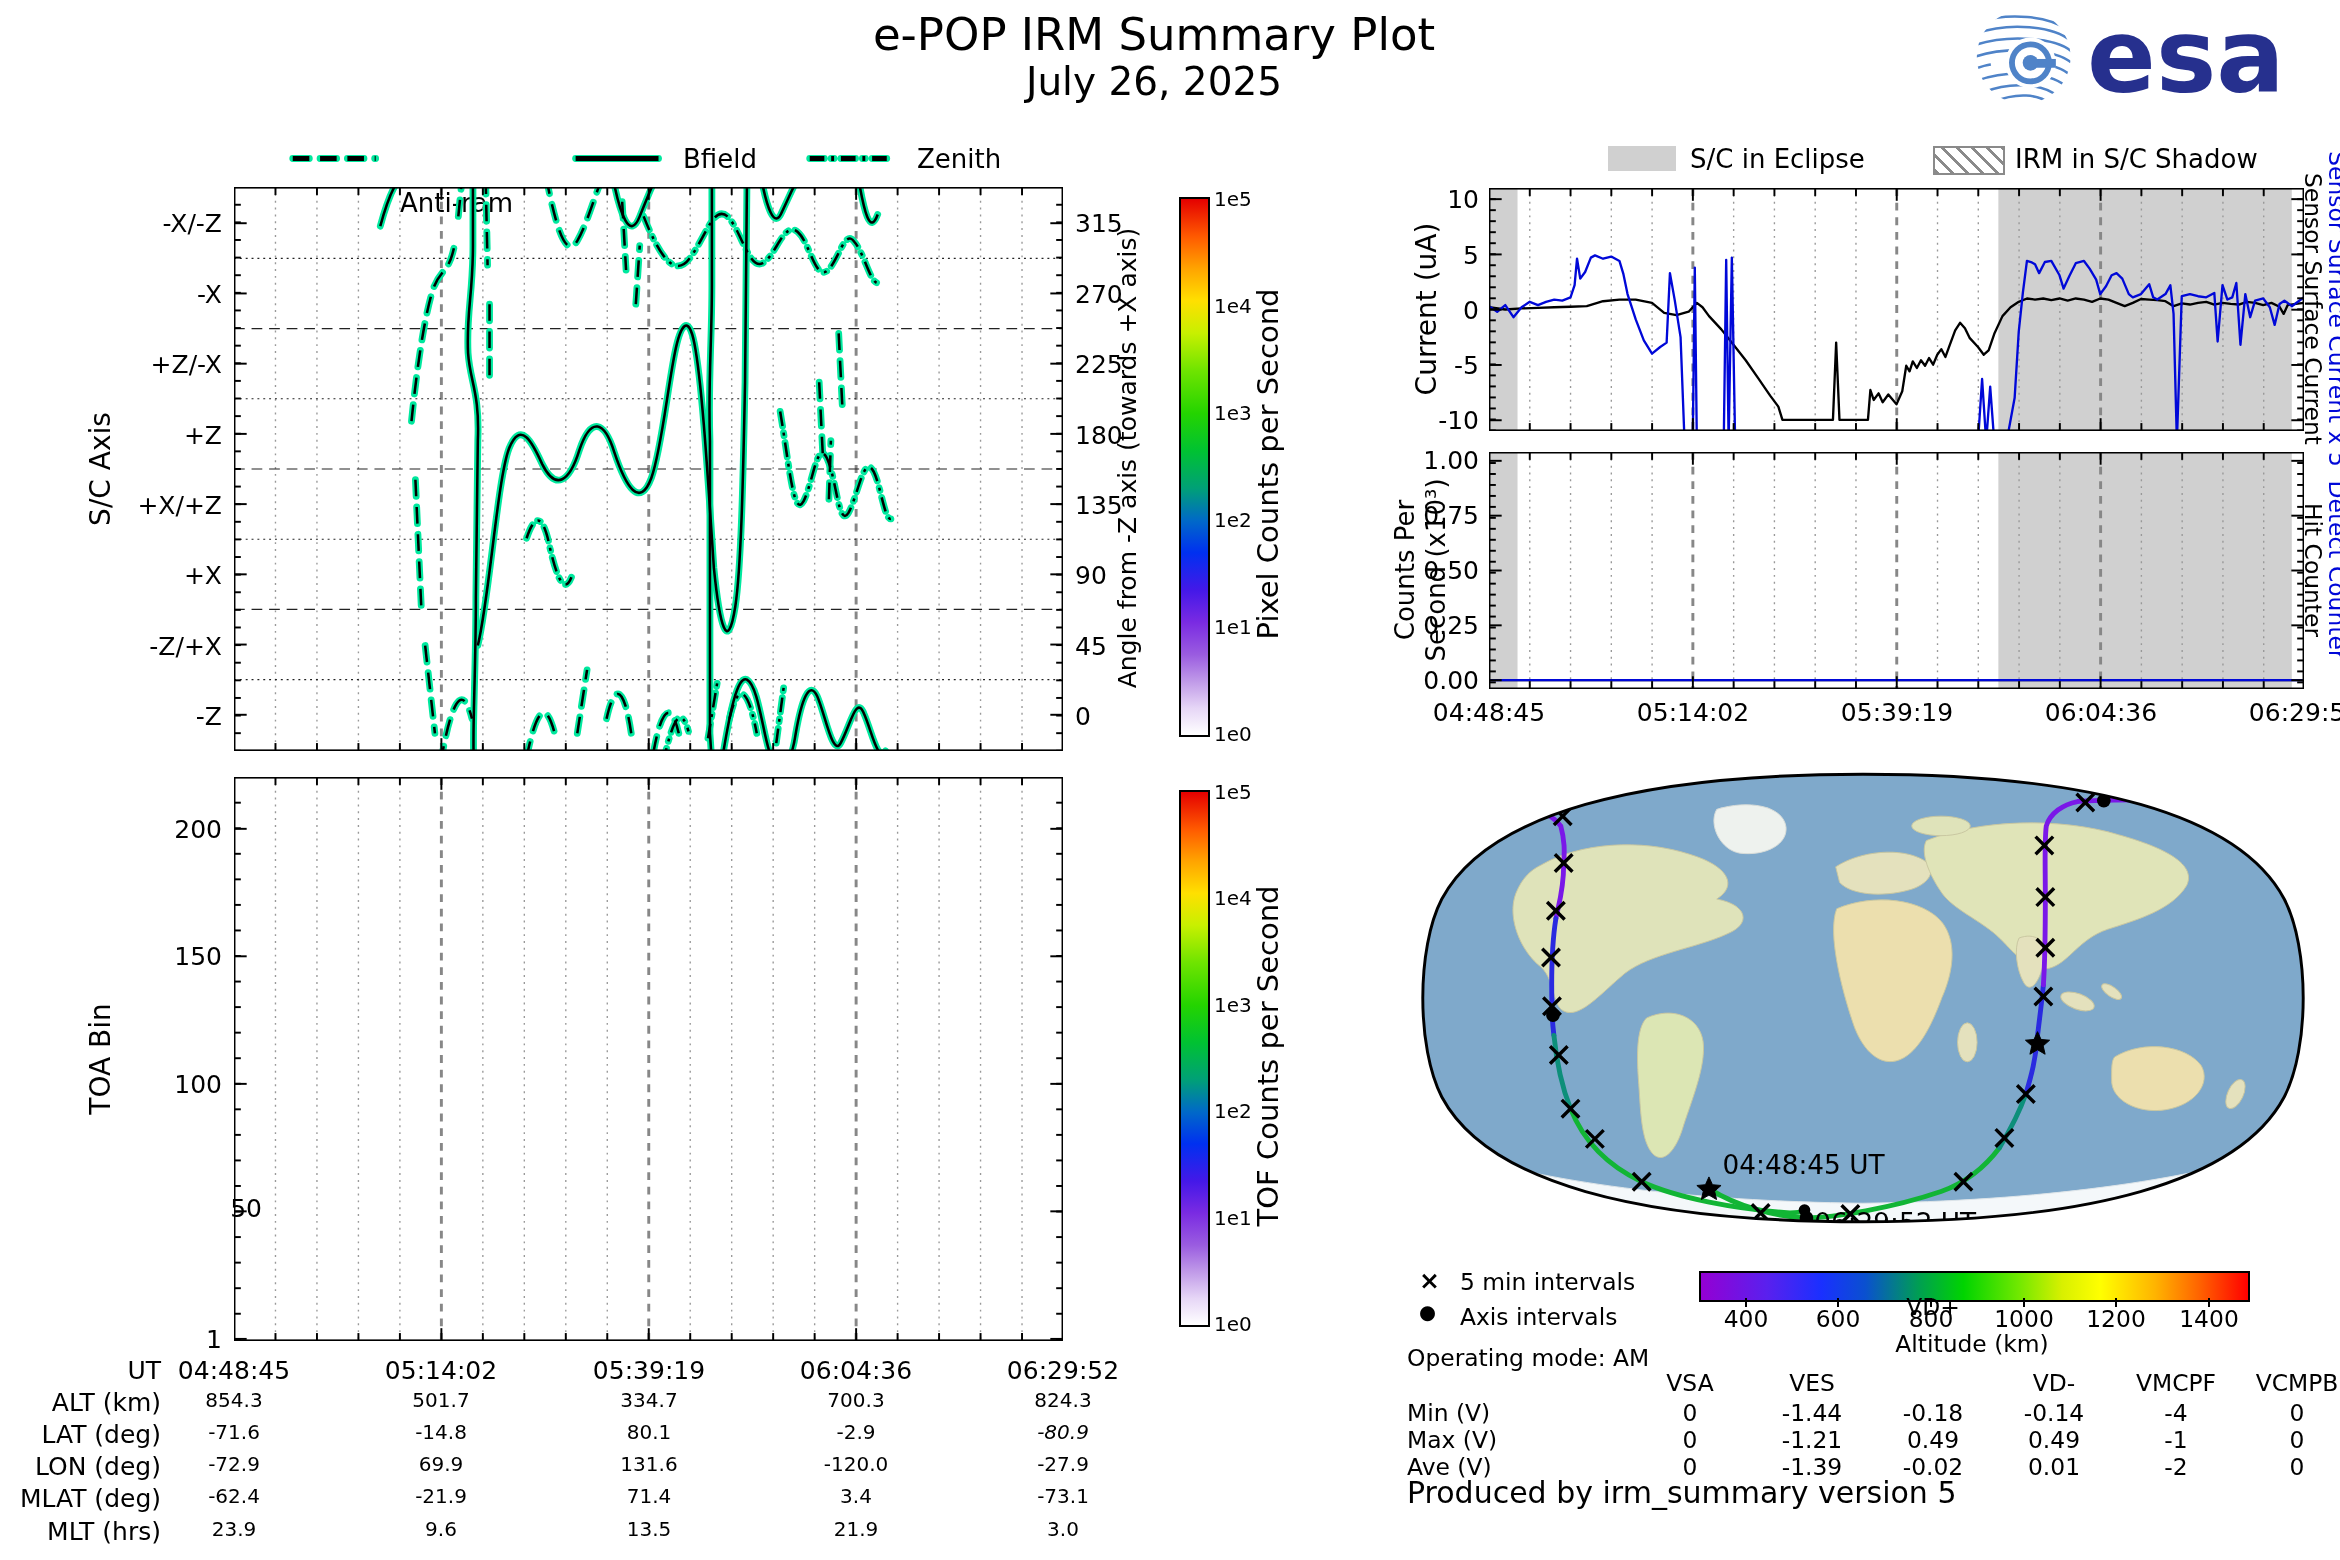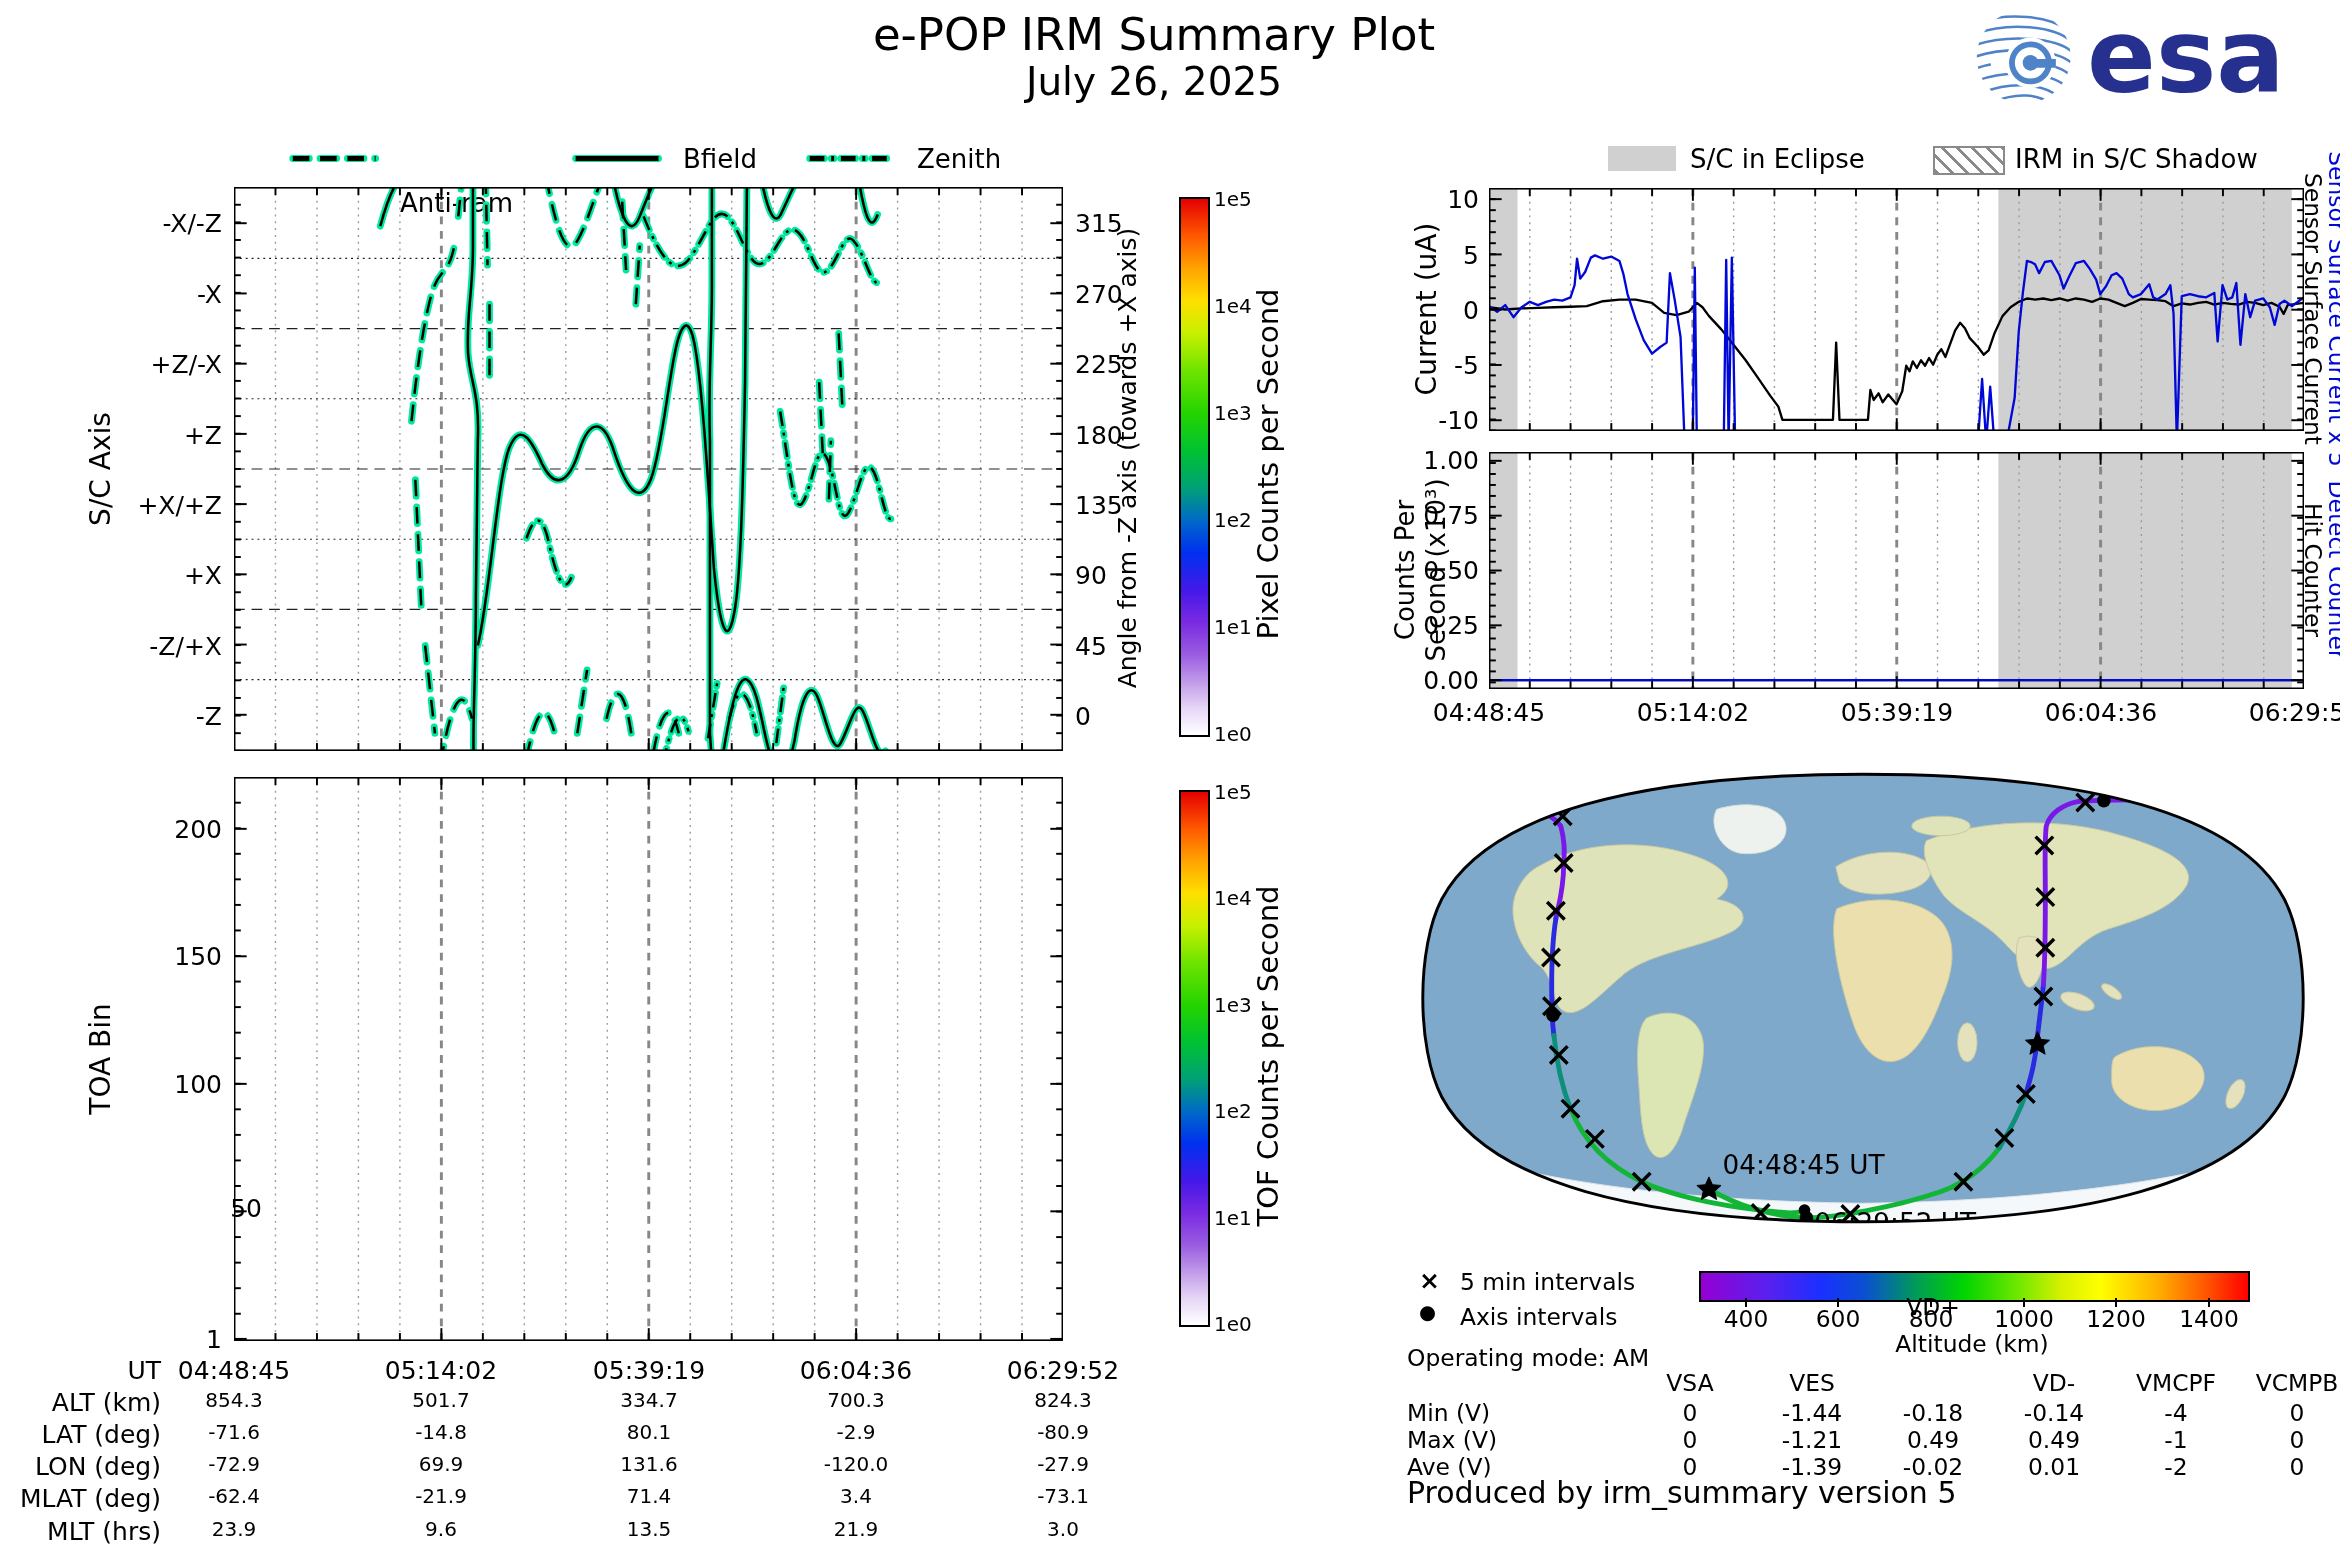--- a/index.html
+++ b/index.html
@@ -836,21 +836,21 @@
       <div class="abs tick cellv" style="left: 234px; top: 1388px;">854.3</div>
       <div class="abs tick cellv" style="left: 441px; top: 1388px;">501.7</div>
       <div class="abs tick cellv" style="left: 649px; top: 1388px;">334.7</div>
       <div class="abs tick cellv" style="left: 856px; top: 1388px;">700.3</div>
       <div class="abs tick cellv" style="left: 1063px; top: 1388px;">824.3</div>
       <div class="abs tick rowlab" style="left: 161px; top: 1420px;">LAT (deg)</div>
       <div class="abs tick cellv" style="left: 234px; top: 1420px;">-71.6</div>
       <div class="abs tick cellv" style="left: 441px; top: 1420px;">-14.8</div>
       <div class="abs tick cellv" style="left: 649px; top: 1420px;">80.1</div>
       <div class="abs tick cellv" style="left: 856px; top: 1420px;">-2.9</div>
-      <div class="abs tick cellv" style="left: 1063px; top: 1420px;">-80.9</div>
+      <div class="abs tick cellv" style="left: 1063px; top: 1420px; font-style: italic;">-80.9</div>
       <div class="abs tick rowlab" style="left: 161px; top: 1452px;">LON (deg)</div>
       <div class="abs tick cellv" style="left: 234px; top: 1452px;">-72.9</div>
       <div class="abs tick cellv" style="left: 441px; top: 1452px;">69.9</div>
       <div class="abs tick cellv" style="left: 649px; top: 1452px;">131.6</div>
       <div class="abs tick cellv" style="left: 856px; top: 1452px;">-120.0</div>
       <div class="abs tick cellv" style="left: 1063px; top: 1452px;">-27.9</div>
       <div class="abs tick rowlab" style="left: 161px; top: 1484px;">MLAT (deg)</div>
       <div class="abs tick cellv" style="left: 234px; top: 1484px;">-62.4</div>
       <div class="abs tick cellv" style="left: 441px; top: 1484px;">-21.9</div>
       <div class="abs tick cellv" style="left: 649px; top: 1484px;">71.4</div>

